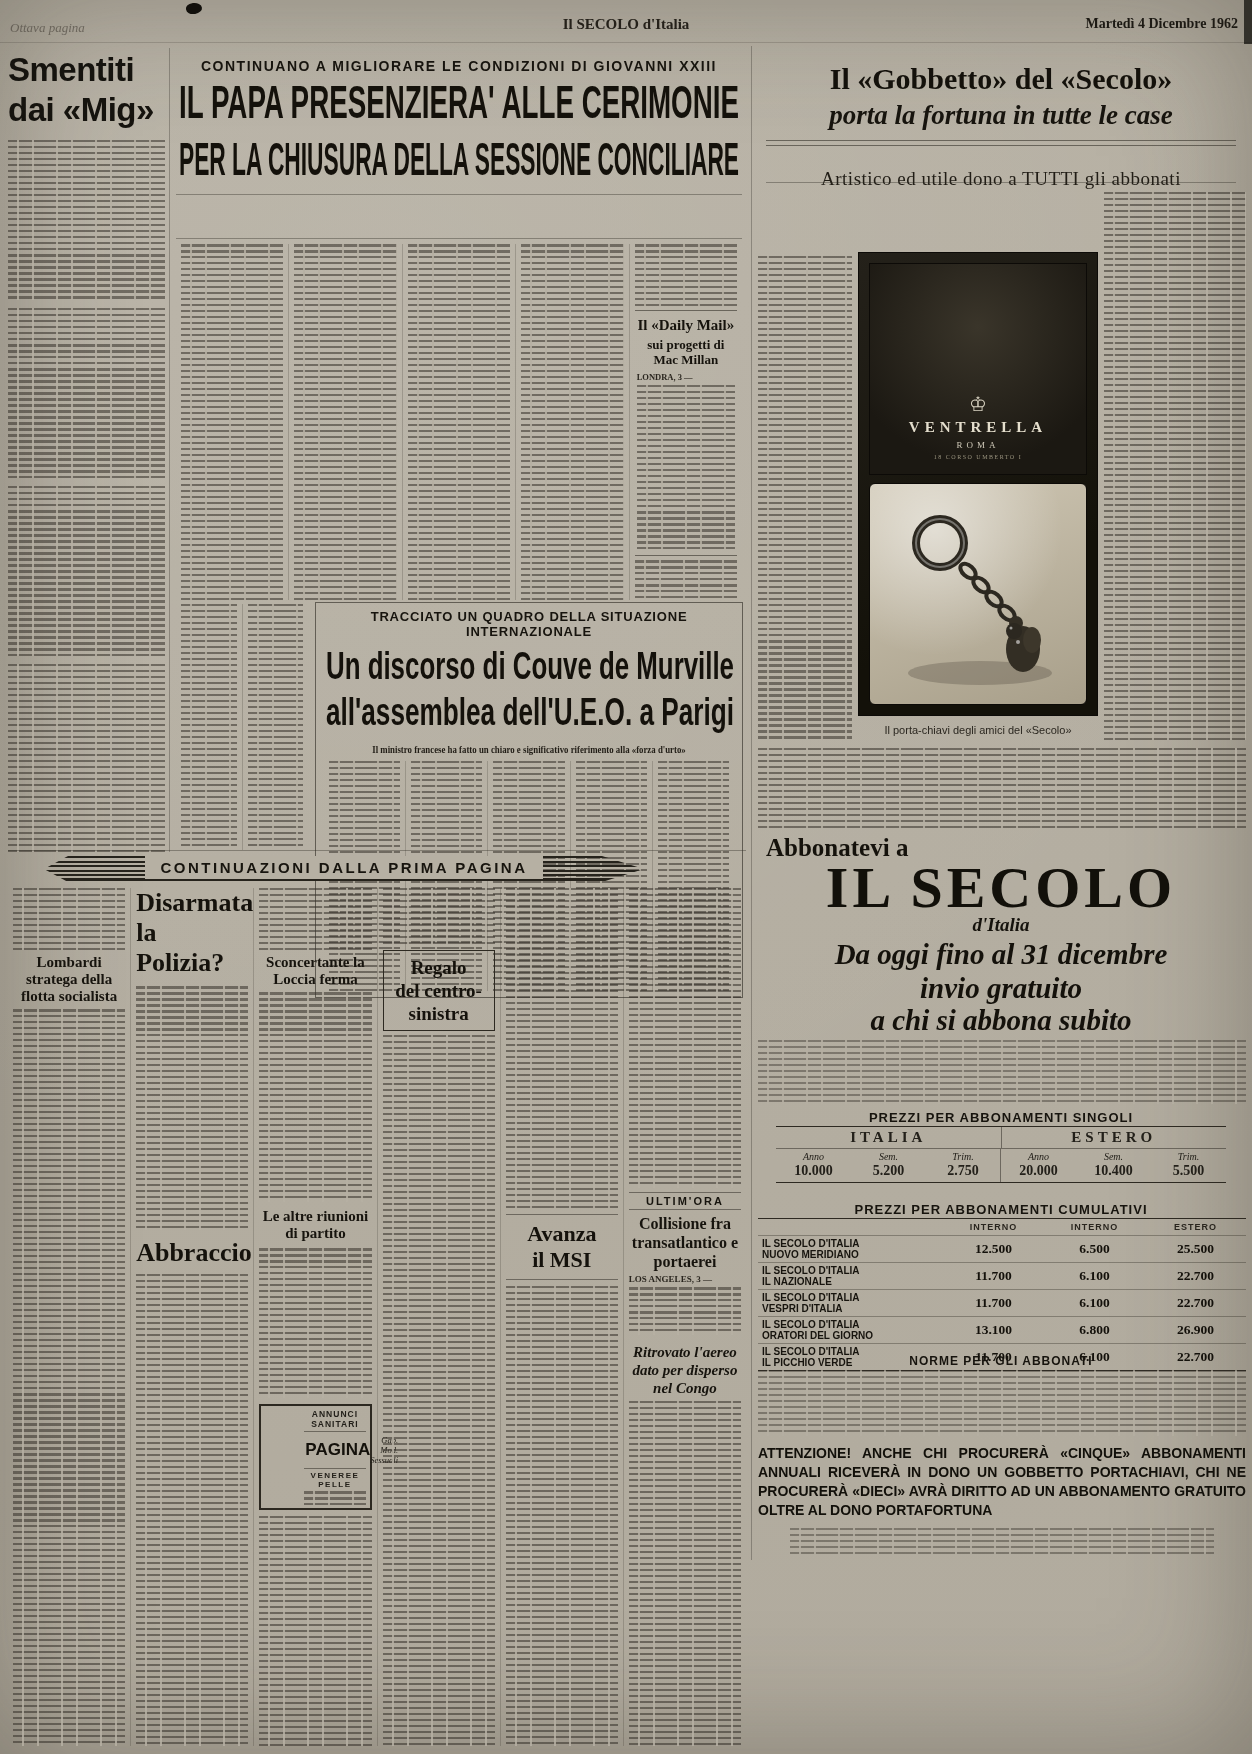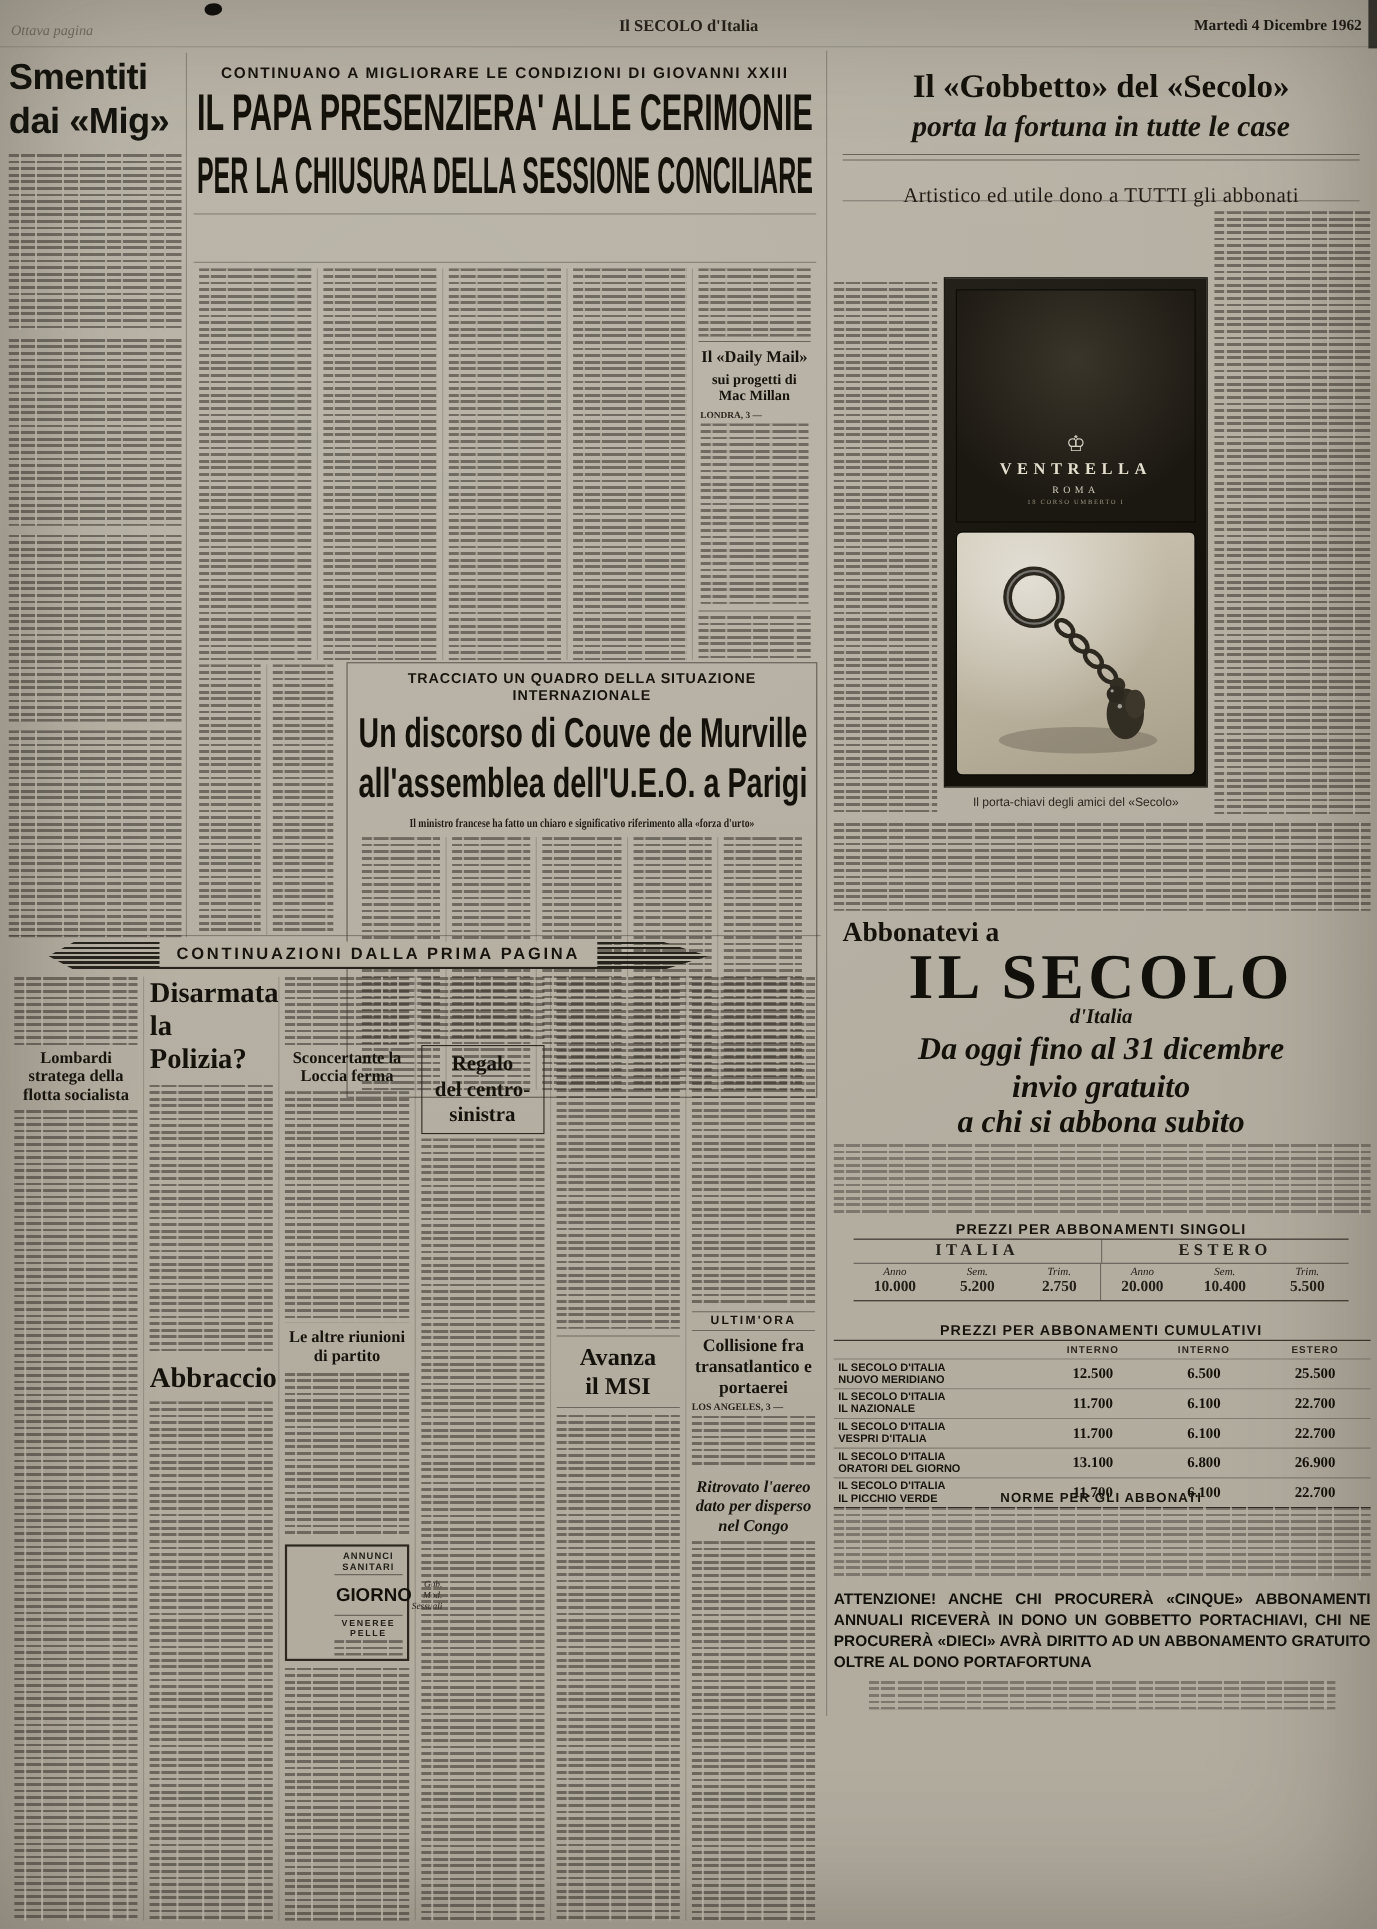--- a/index.html
+++ b/index.html
@@ -243,21 +243,21 @@
 
     <div class="c">
       <div class="greek fine" style="height:62px;"></div>
       <div class="bh-mid" style="margin:4px 0;">Sconcertante la Loccia ferma</div>
       <div class="greek fine" style="height:210px;"></div>
       <div class="bh-mid" style="margin:6px 0;">Le altre riunioni di partito</div>
       <div class="greek fine" style="height:150px;"></div>
       <div class="sav" style="height:96px;margin:6px 0;padding-left:43px;">
         <div class="sav-k">ANNUNCI SANITARI</div>
         <div class="sav-row">
-          <div class="sav-name">GIORNO</div>
+          <div class="sav-name">PAGINA</div>
           <div class="sav-spec">
             <div>Gab. Mod.</div>
             <div>Sessuali</div>
           </div>
         </div>
         <div class="sav-det">VENEREE  PELLE</div>
         <div class="greek fine fill" style="margin-top:2px;"></div>
       </div>
       <div class="greek fine fill"></div>
     </div>

